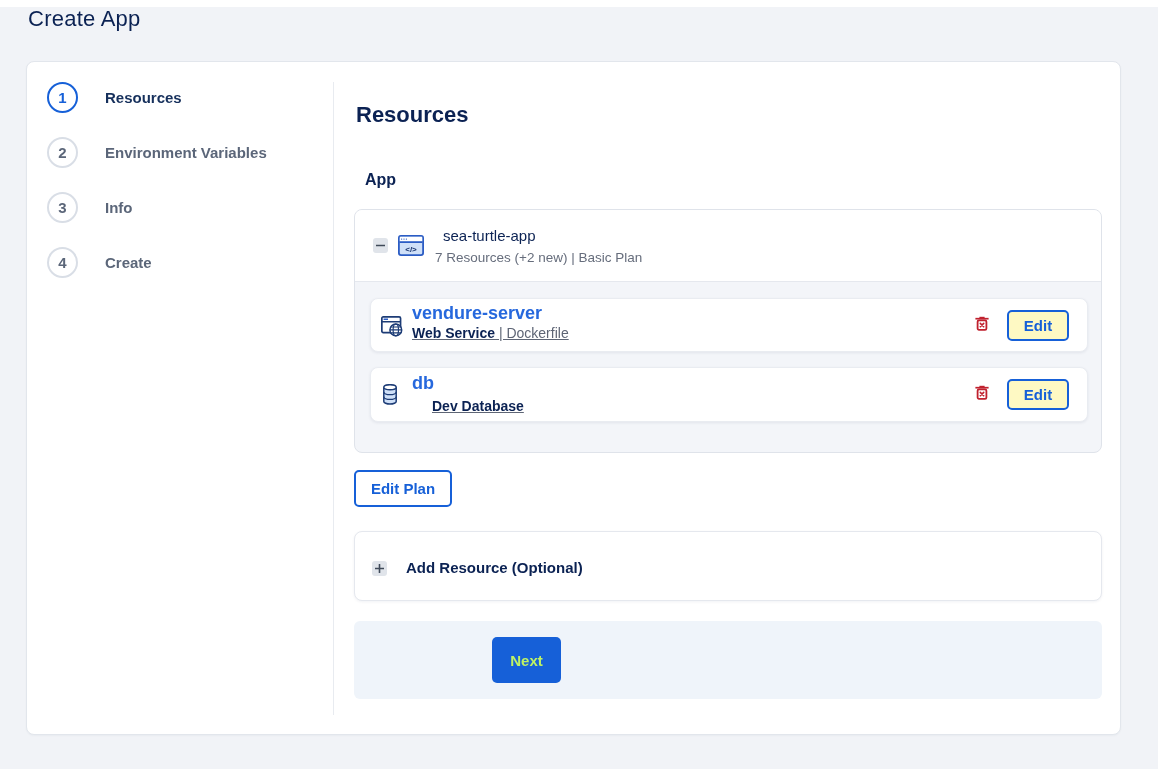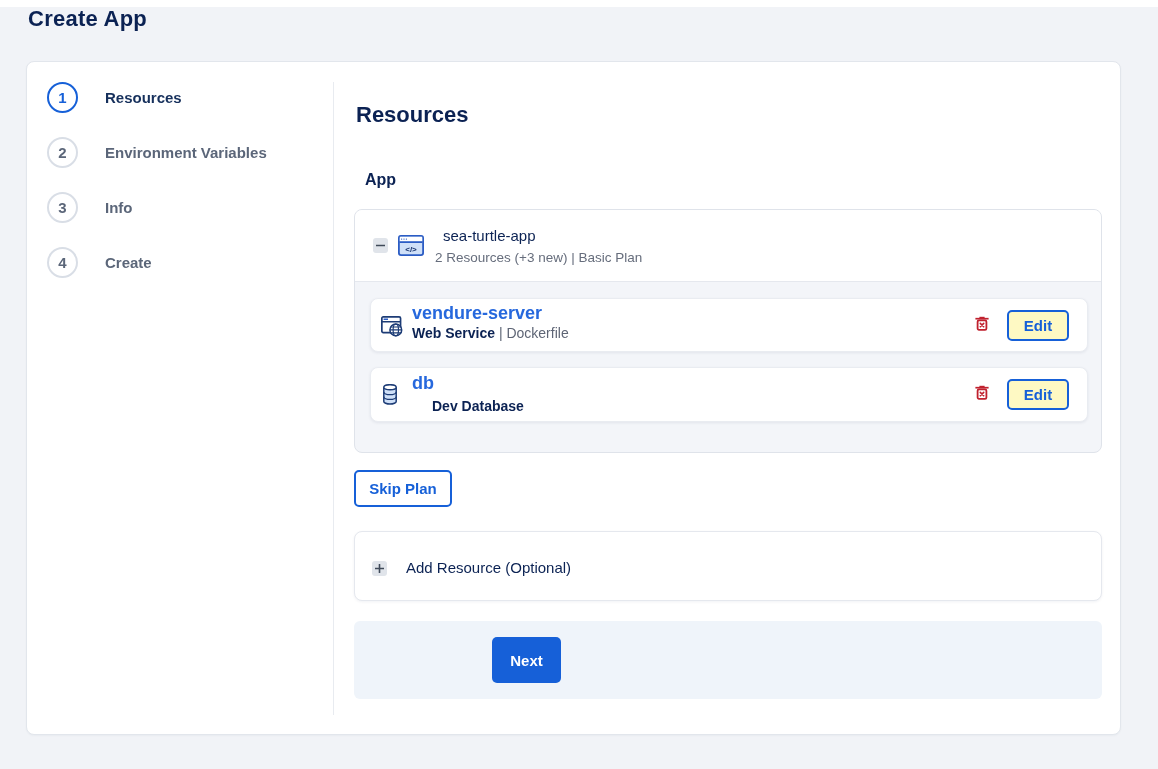--- a/index.html
+++ b/index.html
@@ -6,21 +6,21 @@
   html,body { width:1158px; height:769px; }
   body {
     font-family:"Liberation Sans", sans-serif;
     background:#f1f3f7;
     position:relative;
     overflow:hidden;
   }
   .topstrip { position:absolute; left:0; top:0; width:1158px; height:7px; background:#ffffff; }
   h1.pagetitle {
     position:absolute; left:28px; top:6px;
-    font-size:22px; font-weight:700; color:#0b2253; letter-spacing:0.25px;
+    font-size:22px; font-weight:400; color:#0b2253; letter-spacing:0.25px;
   }
   .card {
     position:absolute; left:26px; top:61px; width:1095px; height:674px;
     background:#ffffff; border:1px solid #e2e6ec; border-radius:8px;
     box-shadow:0 1px 2px rgba(20,40,80,0.04);
   }
   .vline { position:absolute; left:306px; top:20px; height:633px; width:1px; background:#e8ebf0; }
 
   .step { position:absolute; left:20px; height:32px; }
   .step .circ {
@@ -57,21 +57,21 @@
 
   .rsrow {
     position:absolute; left:15px; width:718px; height:54px;
     background:#ffffff; border:1px solid #e9ecf1; border-radius:8px;
     box-shadow:0 1px 3px rgba(20,40,80,0.08);
   }
   .row1 { top:88px; }
   .row2 { top:157px; height:55px; }
   .rsicon { position:absolute; line-height:0; }
   .rstitle { position:absolute; left:41px; top:4px; font-size:18px; font-weight:700; color:#2668dd; }
-  .rssub { position:absolute; left:41px; top:26px; font-size:14px; color:#5e6575; }
+  .rssub { position:absolute; left:41px; top:26px; font-size:14px; color:#5e6575;text-decoration:underline; }
   .rssub b { color:#0b2253; font-weight:700; }
   .trash { position:absolute; right:98px; top:17px; width:14px; height:15px; line-height:0; }
   .editbtn {
     position:absolute; right:18px; top:11px; width:62px; height:31px;
     border:2px solid #1660d8; border-radius:5px; background:#fef9c3;
     color:#1660d8; font-size:15px; font-weight:700;
     display:flex; align-items:center; justify-content:center;
   }
 
   .editplan {
@@ -79,30 +79,30 @@
     border:2px solid #1660d8; border-radius:5px; background:#fff;
     color:#1660d8; font-size:15px; font-weight:700;
     display:flex; align-items:center; justify-content:center;
   }
 
   .addbox {
     position:absolute; left:0; top:469px; width:748px; height:70px;
     border:1px solid #e5e8ee; border-radius:8px; background:#fff;
     box-shadow:0 1px 3px rgba(20,40,80,0.06);
   }
-  .addlbl { position:absolute; left:51px; top:0; height:70px; display:flex; align-items:center; font-size:15px; font-weight:400; color:#0b2253; }
+  .addlbl { position:absolute; left:51px; top:0; height:70px; display:flex; align-items:center; font-size:15px; font-weight:700; color:#0b2253; }
 
   .footer {
     position:absolute; left:0; top:559px; width:748px; height:78px;
     background:#eff4fa; border-radius:6px;
   }
   .skiplink { position:absolute; left:17px; top:0; height:78px; display:flex; align-items:center; font-size:15px; font-weight:700; color:#1660d8; }
   .nextbtn {
     position:absolute; left:138px; top:16px; width:69px; height:46px;
-    background:#1660d8; border-radius:5px; color:#ffffff; font-size:15px; font-weight:700;
+    background:#1660d8; border-radius:5px; color:#bef264; font-size:15px; font-weight:700;
     display:flex; align-items:center; justify-content:center;
   }
 </style>
 </head>
 <body>
   <div class="topstrip"></div>
   <h1 class="pagetitle">Create App</h1>
   <div class="card">
     <div class="vline"></div>
     <div class="step active" style="top:20px;">
@@ -138,21 +138,21 @@
               <rect x="0.9" y="0.9" width="24.2" height="19.2" rx="2" fill="#cfe0f8" stroke="#2b5cc4" stroke-width="1.8"></rect>
               <rect x="1.8" y="1.8" width="22.4" height="4.4" fill="#ffffff"></rect>
               <path d="M1.6 7.1h22.8" stroke="#2b5cc4" stroke-width="1.7"></path>
               <circle cx="3.6" cy="4.1" r="0.7" fill="#2b5cc4"></circle>
               <circle cx="6" cy="4.1" r="0.7" fill="#2b5cc4"></circle>
               <circle cx="8.4" cy="4.1" r="0.7" fill="#2b5cc4"></circle>
               <text x="13" y="16.6" font-size="8" font-weight="bold" fill="#15316b" text-anchor="middle" font-family="Liberation Sans">&lt;/&gt;</text>
             </svg>
           </div>
           <div class="apptitle">sea-turtle-app</div>
-          <div class="appsub">2 Resources (+3 new) | Basic Plan</div>
+          <div class="appsub">7 Resources (+2 new) | Basic Plan</div>
         </div>
 
         <div class="rsrow row1">
           <div class="rsicon" style="left:10px; top:17px;">
             <svg width="22" height="21" viewBox="0 0 22 21">
               <rect x="0.85" y="0.85" width="18.7" height="15.7" rx="1.4" fill="#ffffff" stroke="#1d3c76" stroke-width="1.7"></rect>
               <path d="M1 5.7h18.5" stroke="#1d3c76" stroke-width="1.5"></path>
               <path d="M2.6 3.3h4.4" stroke="#2b5cc4" stroke-width="1.5"></path>
               <circle cx="14.8" cy="13.9" r="5.9" fill="#ffffff" stroke="#1d3c76" stroke-width="1.5"></circle>
               <ellipse cx="14.8" cy="13.9" rx="2.7" ry="5.9" fill="none" stroke="#1d3c76" stroke-width="1.2"></ellipse>
@@ -187,21 +187,21 @@
               <rect x="4.4" y="0.8" width="5.2" height="2" fill="#c0212e"></rect>
               <path d="M0.4 2.7h13.2" stroke="#c0212e" stroke-width="1.7"></path>
               <rect x="2.6" y="4.4" width="8.8" height="9.4" rx="1.3" fill="none" stroke="#c0212e" stroke-width="1.8"></rect>
               <path d="M5.3 7.4l3.4 3.4 M8.7 7.4l-3.4 3.4" stroke="#c0212e" stroke-width="1.6" stroke-linecap="round"></path>
             </svg>
           </div>
           <div class="editbtn">Edit</div>
         </div>
       </div>
 
-      <div class="editplan">Skip Plan</div>
+      <div class="editplan">Edit Plan</div>
 
       <div class="addbox">
         <div class="sqbtn" style="left:17px; top:29px;">
           <svg width="9" height="9" viewBox="0 0 9 9">
             <path d="M0.5 4.5h8 M4.5 0.5v8" stroke="#3f4a59" stroke-width="1.6" stroke-linecap="round"></path>
           </svg>
         </div>
         <div class="addlbl">Add Resource (Optional)</div>
       </div>
 

